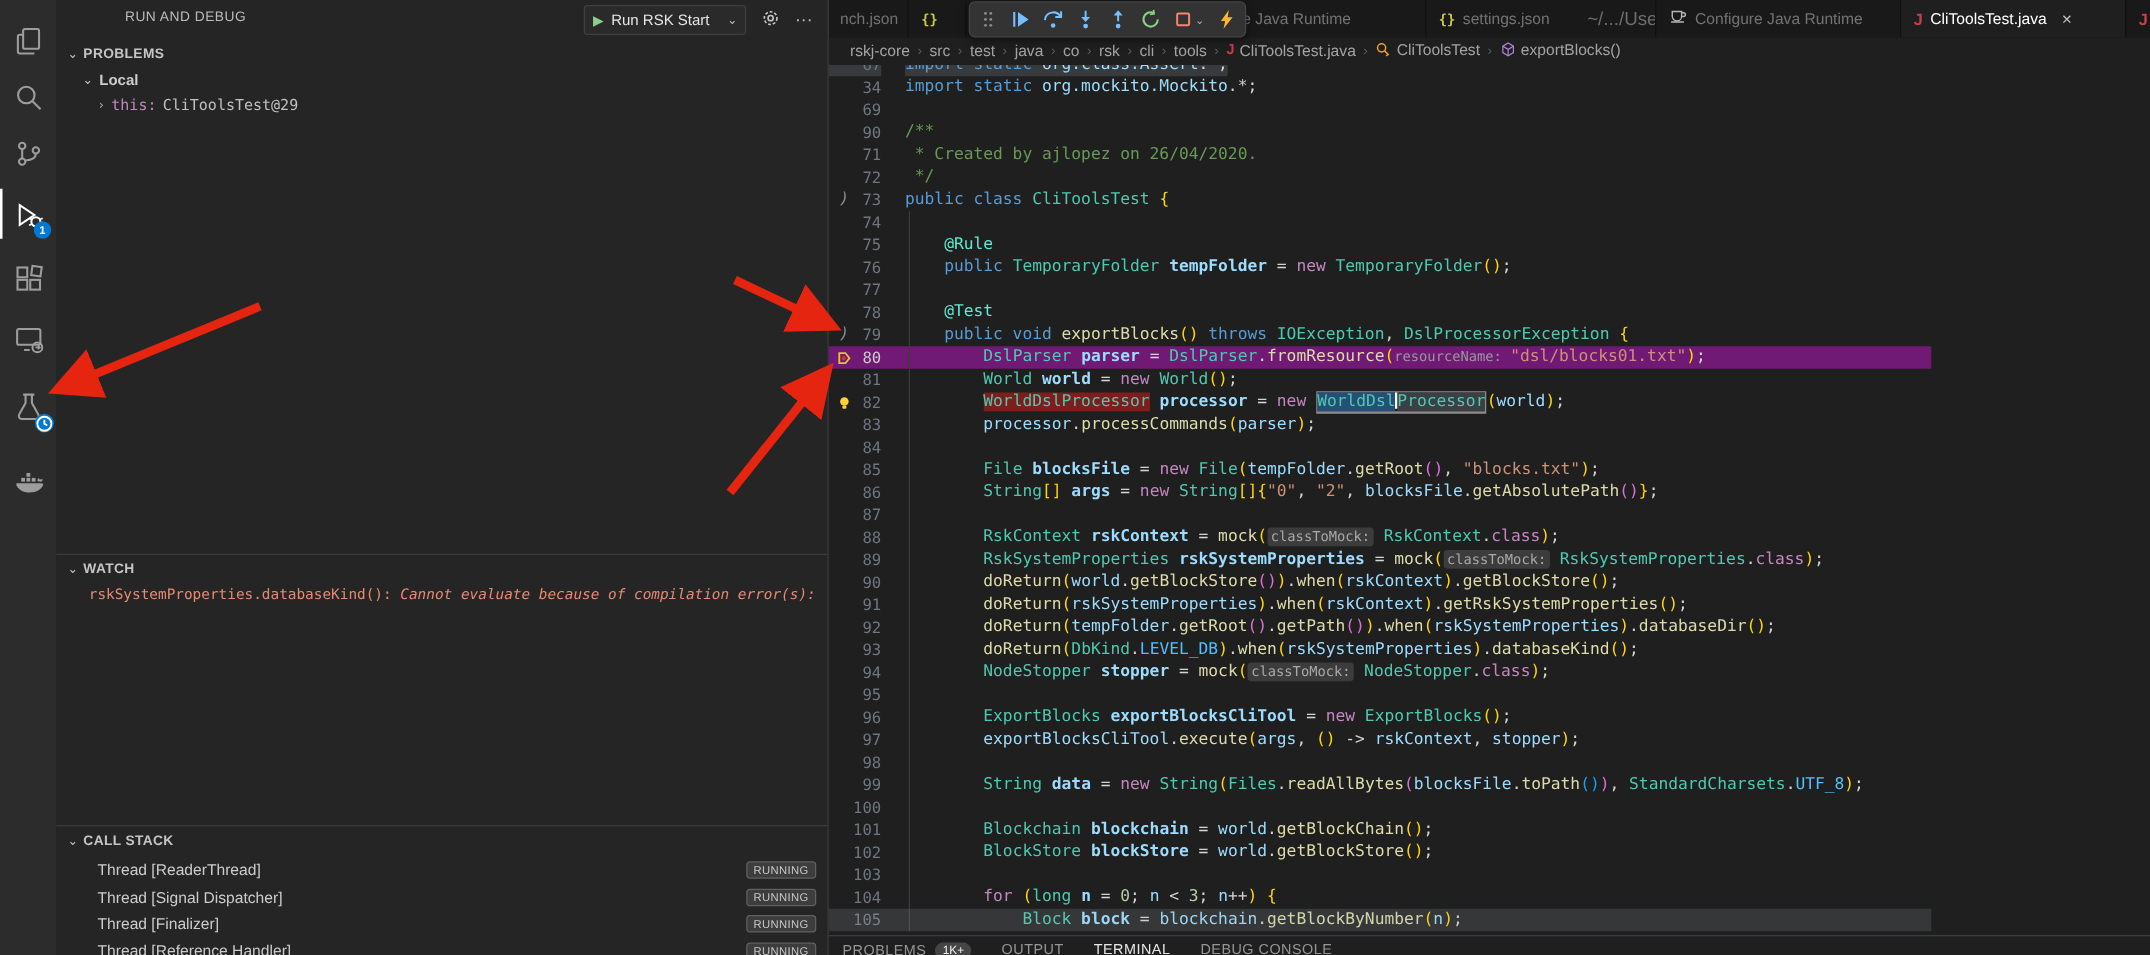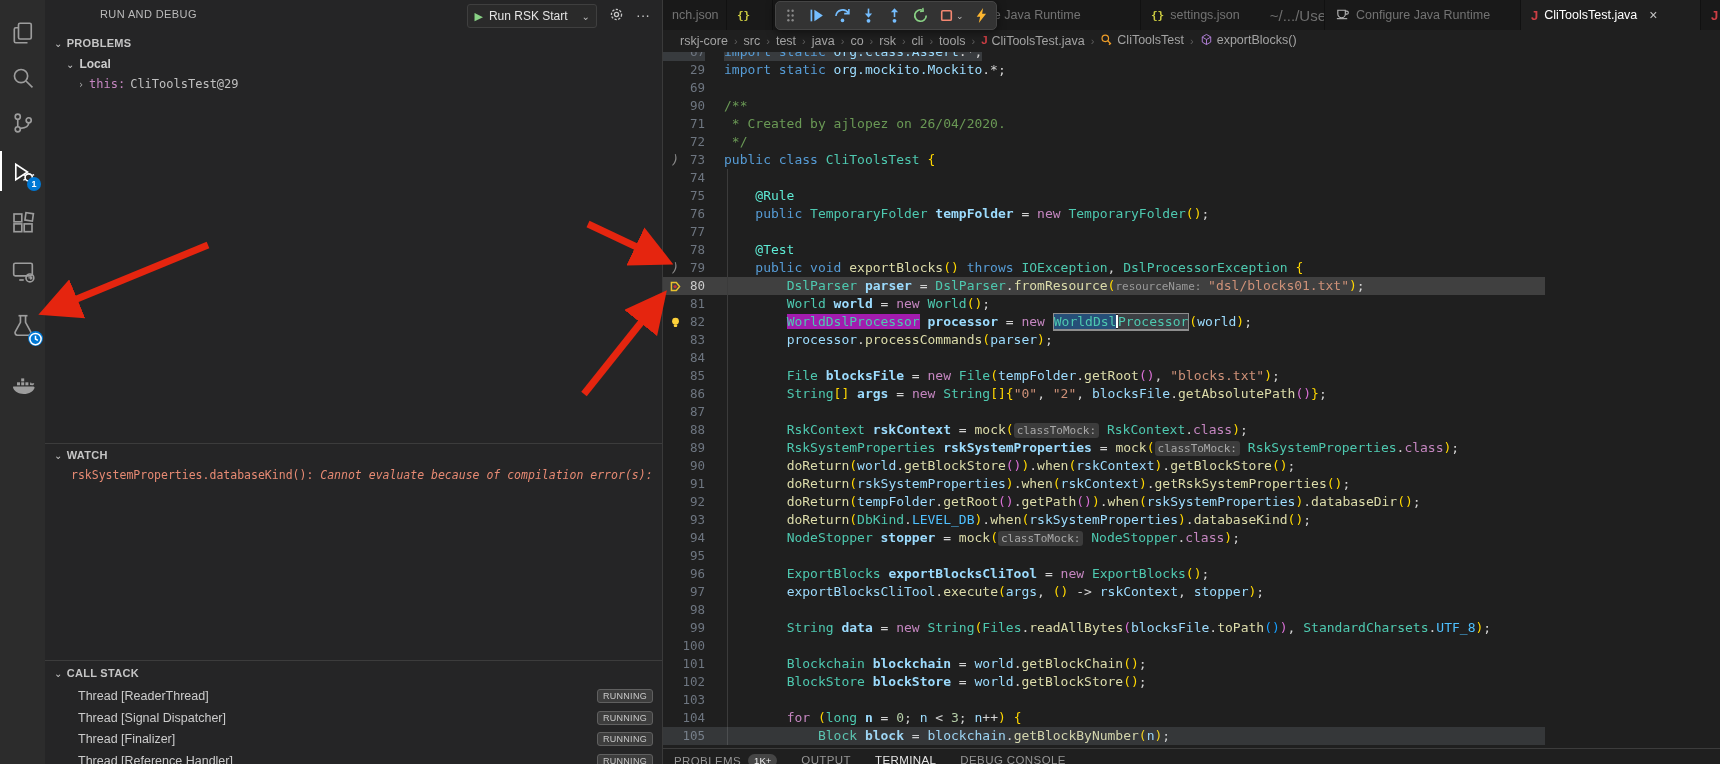--- a/index.html
+++ b/index.html
@@ -59,35 +59,35 @@
 
   #breadcrumb{position:absolute;left:0;top:30px;width:1058px;height:22px;display:flex;align-items:center;padding-left:18px;gap:6px;font-size:12.5px;color:#a3a3a3;white-space:nowrap;overflow:hidden;}
   .bc-sep{color:#5e5e5e;font-size:11px;}
   .bc-item{display:flex;gap:4px;cursor:pointer;}
   .bc-java{color:#cc3e44;font-weight:bold;font-size:11.5px;}
   .bc-ic svg{width:13px;height:13px;}
 
   
   #code-area{position:absolute;left:0;top:52px;width:883px;height:696px;overflow:hidden;font-family:"DejaVu Sans Mono",monospace;font-size:13px;}
   .crow{position:absolute;left:0;width:1058px;height:18px;line-height:18px;white-space:pre;}
-  .crow.cur{background:#404040;}
+  .crow.cur{background:#701a75;}
   .lnum{position:absolute;left:0;top:0;width:43px;text-align:right;color:#6e7681;font-size:12.5px;}
   .crow.cur .lnum{color:#cccccc;}
   .gico{position:absolute;left:2px;top:0;width:22px;height:18px;display:flex;align-items:center;justify-content:center;}
   .ctext{position:absolute;left:62px;top:0;}
   .guide{position:absolute;left:65px;top:0;width:1px;height:18px;background:#3b3b3b;}
   .scrollbar-h{position:absolute;left:0;width:1058px;height:18px;background:rgba(170,180,190,.16);z-index:3;}
   
   .kw{color:#569cd6;} .ctl{color:#c586c0;} .typ{color:#4ec9b0;} .mth{color:#dcdcaa;}
   .str{color:#ce9178;} .num{color:#b5cea8;} .com{color:#6a9955;} .pun{color:#d4d4d4;}
   .pk{color:#9cdcfe;} .var{color:#9cdcfe;} .dec{color:#9cdcfe;font-weight:bold;}
   .cst{color:#4fc1ff;} .ann{color:#5eead4;} .gold{color:#ffd700;} .pink{color:#da70d6;} .blu{color:#179fff;}
   .inl{color:#999999;font-size:11px;}
   .inb{color:#a8a8a8;font-size:11px;background:#3c3c3c;border-radius:3px;padding:1px 3px;}
-  .occ1{background:#a21caf;}
+  .occ1{background:#7f1d1d;}
   .occ-box{border:1px solid #8d8d8d;border-bottom-width:2px;display:inline-block;line-height:15px;}
   .selA{background:#264f78;}
   .selB{background:#3c3f43;}
   .caret{display:inline-block;width:1.5px;height:13px;background:#ffffff;vertical-align:-2px;}
   .clip span{background:#383b3e;}
   .fold-glyph{color:#8a8a8a;font-size:13px;transform:rotate(14deg);}
   .bulb svg,.exec svg{width:13px;height:13px;}
 
   
   #panel{position:absolute;left:0;top:748px;width:1058px;height:16px;border-top:1px solid #3c3c3c;background:#1f1f1f;display:flex;align-items:flex-start;padding-left:12px;gap:24px;}
@@ -375,21 +375,21 @@
         <span class="bc-item">
           <span class="bc-ic"><svg viewBox="0 0 16 16" fill="none" stroke="#b180d7" stroke-width="1.2">
               <path d="M8 1.8l5.2 3v6.4L8 14.2l-5.2-3V4.8z"></path>
               <path d="M8 8l5.2-3M8 8L2.8 5M8 8v6.2"></path>
             </svg></span>
           <span>exportBlocks()</span>
         </span>
       </div>
     <div id="code-area">
         <div class="crow clip" style="top: -9px;"><span class="lnum">67</span><span class="ctext"><span class="kw">import static </span><span class="pk">org.class.Assert</span><span class="pun">.*;</span></span></div>
-        <div class="crow" style="top: 9px;"><span class="lnum">29</span><span class="ctext"><span class="kw">import static </span><span class="pk">org.mockito.Mockito</span><span class="pun">.*;</span></span></div>
+        <div class="crow" style="top: 9px;"><span class="lnum">34</span><span class="ctext"><span class="kw">import static </span><span class="pk">org.mockito.Mockito</span><span class="pun">.*;</span></span></div>
         <div class="crow" style="top: 27px;"><span class="lnum">69</span><span class="ctext"></span></div>
         <div class="crow" style="top: 45px;"><span class="lnum">90</span><span class="ctext"><span class="com">/**</span></span></div>
         <div class="crow" style="top: 63px;"><span class="lnum">71</span><span class="ctext"><span class="com"> * Created by ajlopez on 26/04/2020.</span></span></div>
         <div class="crow" style="top: 81px;"><span class="lnum">72</span><span class="ctext"><span class="com"> */</span></span></div>
         <div class="crow" style="top: 99px;"><span class="lnum">73</span><span class="gico fold"><span class="fold-glyph">)</span></span><span class="ctext"><span class="kw">public class </span><span class="typ">CliToolsTest </span><span class="gold">{</span></span></div>
         <div class="crow" style="top: 117px;"><span class="guide"></span><span class="lnum">74</span><span class="ctext"></span></div>
         <div class="crow" style="top: 135px;"><span class="guide"></span><span class="lnum">75</span><span class="ctext"><span class="pun">    </span><span class="ann">@Rule</span></span></div>
         <div class="crow" style="top: 153px;"><span class="guide"></span><span class="lnum">76</span><span class="ctext"><span class="pun">    </span><span class="kw">public </span><span class="typ">TemporaryFolder </span><span class="dec">tempFolder</span><span class="pun"> = </span><span class="ctl">new </span><span class="typ">TemporaryFolder</span><span class="gold">()</span><span class="pun">;</span></span></div>
         <div class="crow" style="top: 171px;"><span class="guide"></span><span class="lnum">77</span><span class="ctext"></span></div>
         <div class="crow" style="top: 189px;"><span class="guide"></span><span class="lnum">78</span><span class="ctext"><span class="pun">    </span><span class="ann">@Test</span></span></div>

